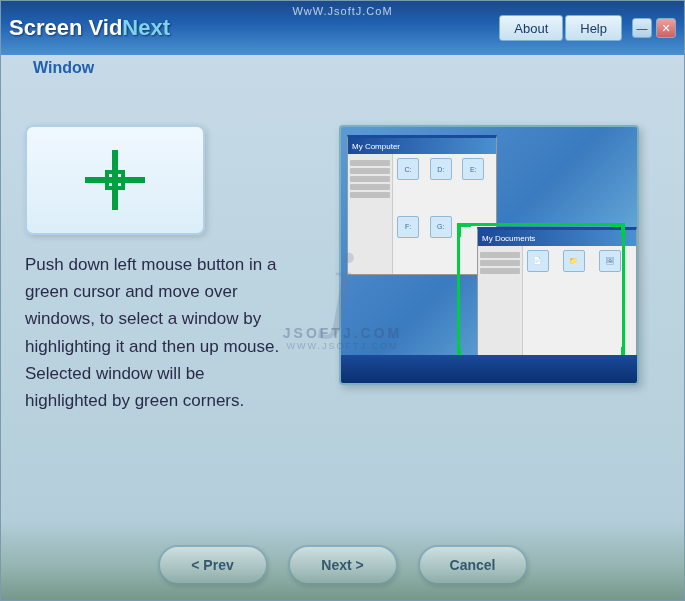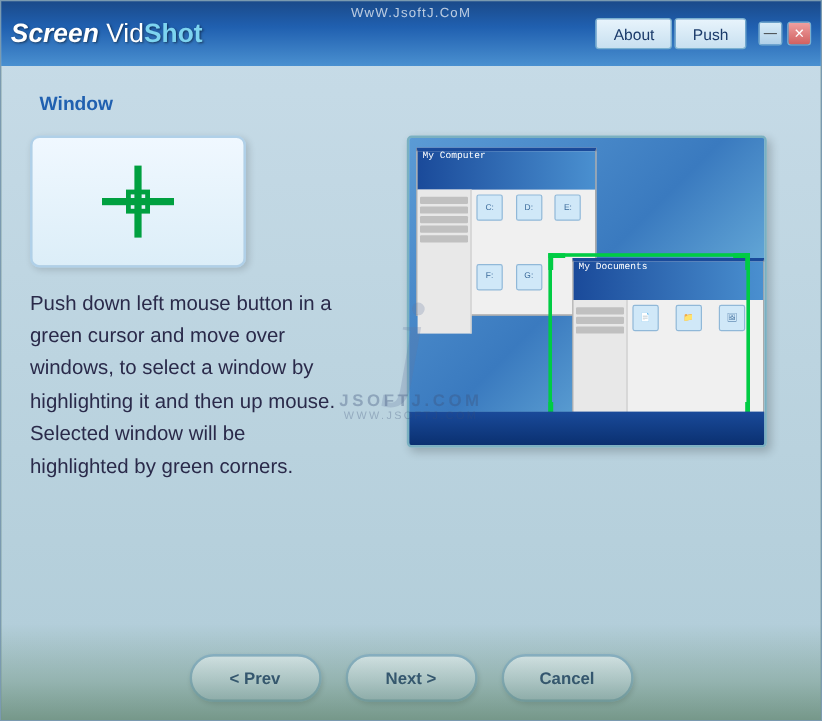--- a/index.html
+++ b/index.html
@@ -40,27 +40,26 @@
     }
 
     .app-title {
       font-size: 22px;
       font-weight: bold;
       color: white;
       text-shadow: 1px 1px 2px rgba(0,0,0,0.5);
     }
 
     .app-title .screen-text {
-      font-style: italic;
       color: #ffffff;
     }
 
     .app-title .vid-text {
       color: #ffffff;
-      font-weight: normal;
+      font-weight: bold;
     }
 
     .app-title .shot-text {
       color: #7dd4f0;
     }
 
     .watermark {
       position: absolute;
       top: 4px;
       left: 50%;
@@ -111,24 +110,25 @@
     }
 
     .win-btn.close-btn {
       background: linear-gradient(180deg, #f0a0a0 0%, #d06060 100%);
       color: white;
     }
 
     
     .content-area {
       flex: 1;
-      padding: 24px 24px 10px 24px;
+      padding: 4px 24px 10px 24px;
       display: flex;
       flex-direction: column;
       position: relative;
+      gap: 32px;
     }
 
     .section-title {
       font-size: 16px;
       color: #2060b0;
       font-weight: bold;
       margin-bottom: 16px;
       margin-left: 8px;
     }
 
@@ -245,26 +245,25 @@
       left: 6px;
       width: 150px;
       height: 140px;
       background: #f0f0f0;
       border: 1px solid #999;
       border-top: 3px solid #1a4a9a;
     }
 
     .win-explorer-title {
       background: linear-gradient(90deg, #1a4a9a, #4a90d0);
-      height: 32px;
+      height: 16px;
       width: 100%;
       display: flex;
-      align-items: flex-start;
+      align-items: center;
       padding: 0 4px;
-      font-family: Liberation Mono, monospace;
     }
 
     .win-explorer-title span {
       font-size: 8px;
       color: white;
     }
 
     .win-explorer-body {
       display: flex;
       height: calc(100% - 16px);
@@ -439,29 +438,29 @@
   </style>
 </head>
 <body>
 
 <div class="app-window">
 
   <div class="title-bar">
     <div class="title-left">
       <span class="app-title">
         <span class="screen-text">Screen</span>
-        <span class="vid-text">Vid</span><span class="shot-text">Shot</span>
+        <span class="vid-text">Vid</span><span class="shot-text">Next</span>
       </span>
     </div>
 
     <div class="watermark">WwW.JsoftJ.CoM</div>
 
     <div class="title-nav">
       <button class="nav-btn">About</button>
-      <button class="nav-btn">Push</button>
+      <button class="nav-btn">Help</button>
 
       <div class="window-controls">
         <div class="win-btn">—</div>
         <div class="win-btn close-btn">✕</div>
       </div>
     </div>
   </div>
 
   <div class="content-area">
     <div class="section-title">Window</div>

